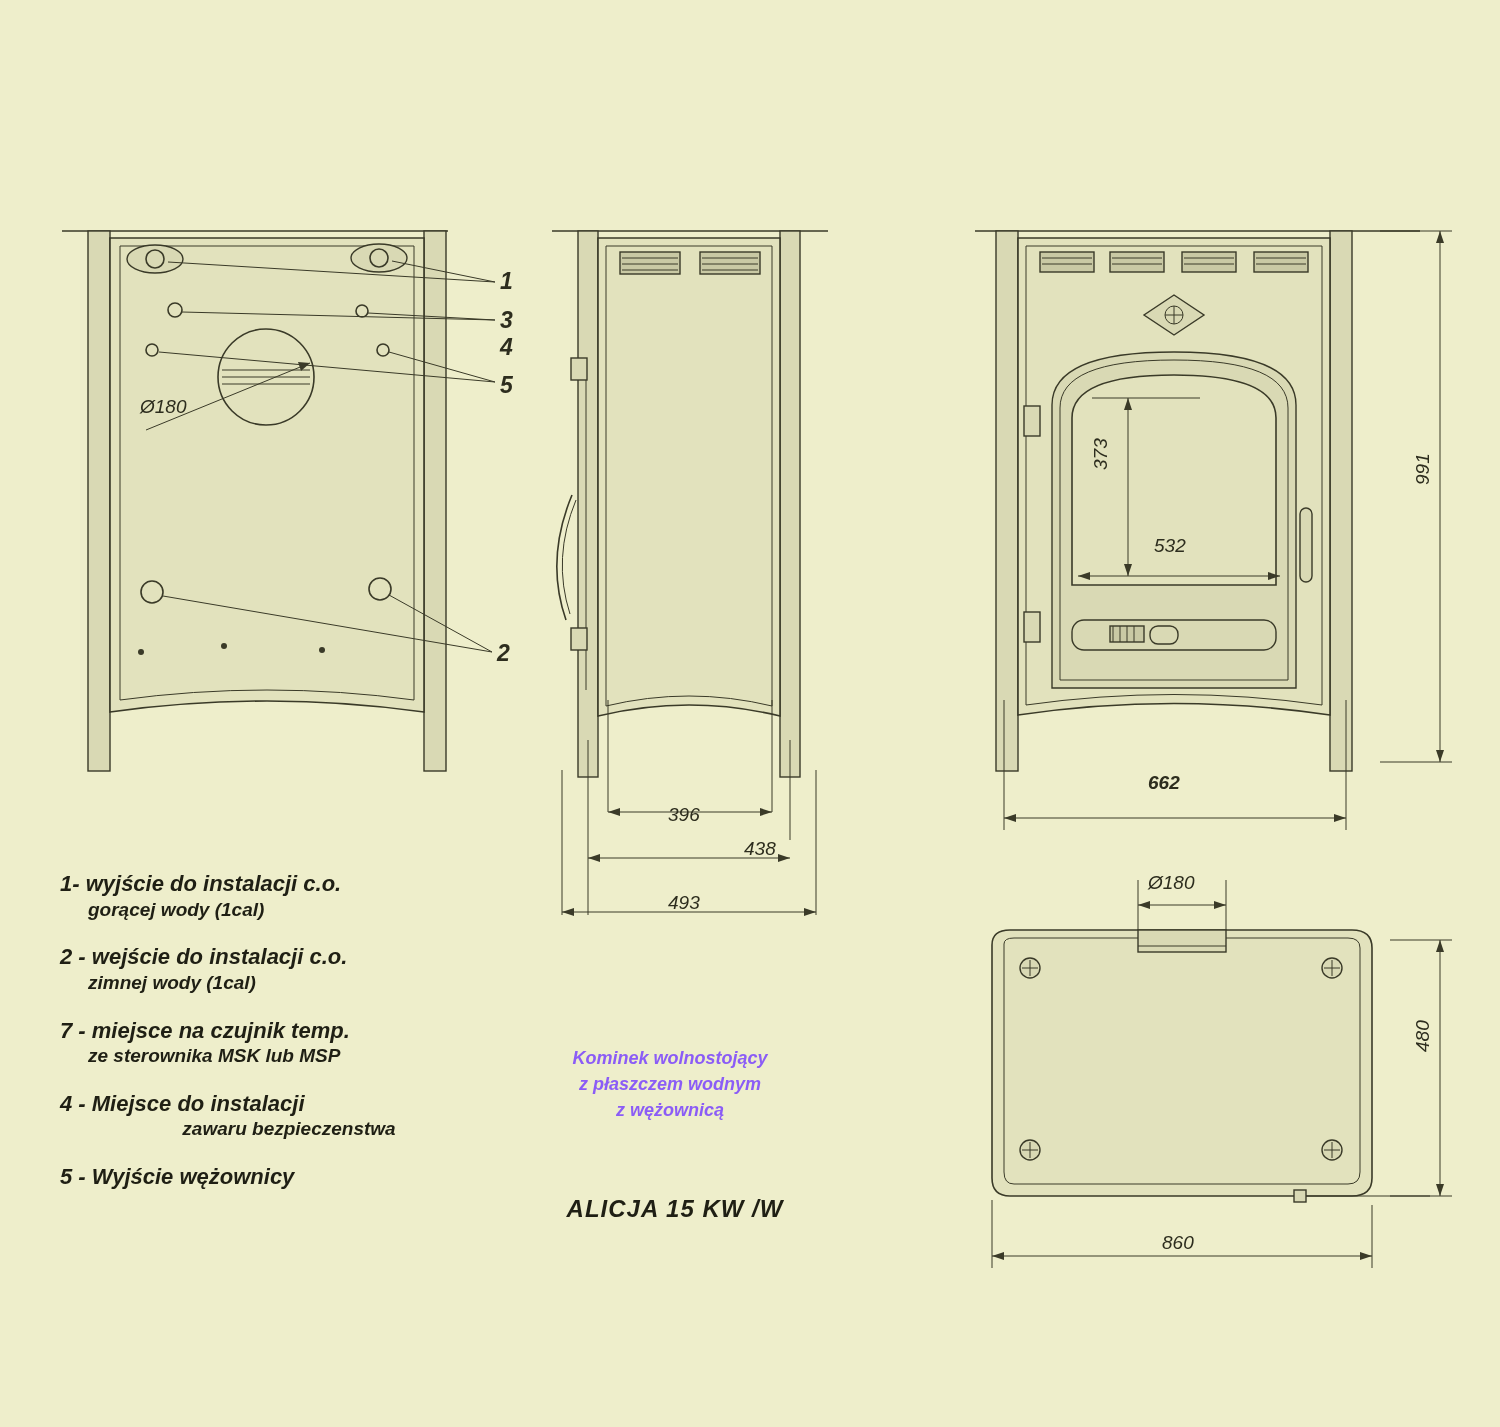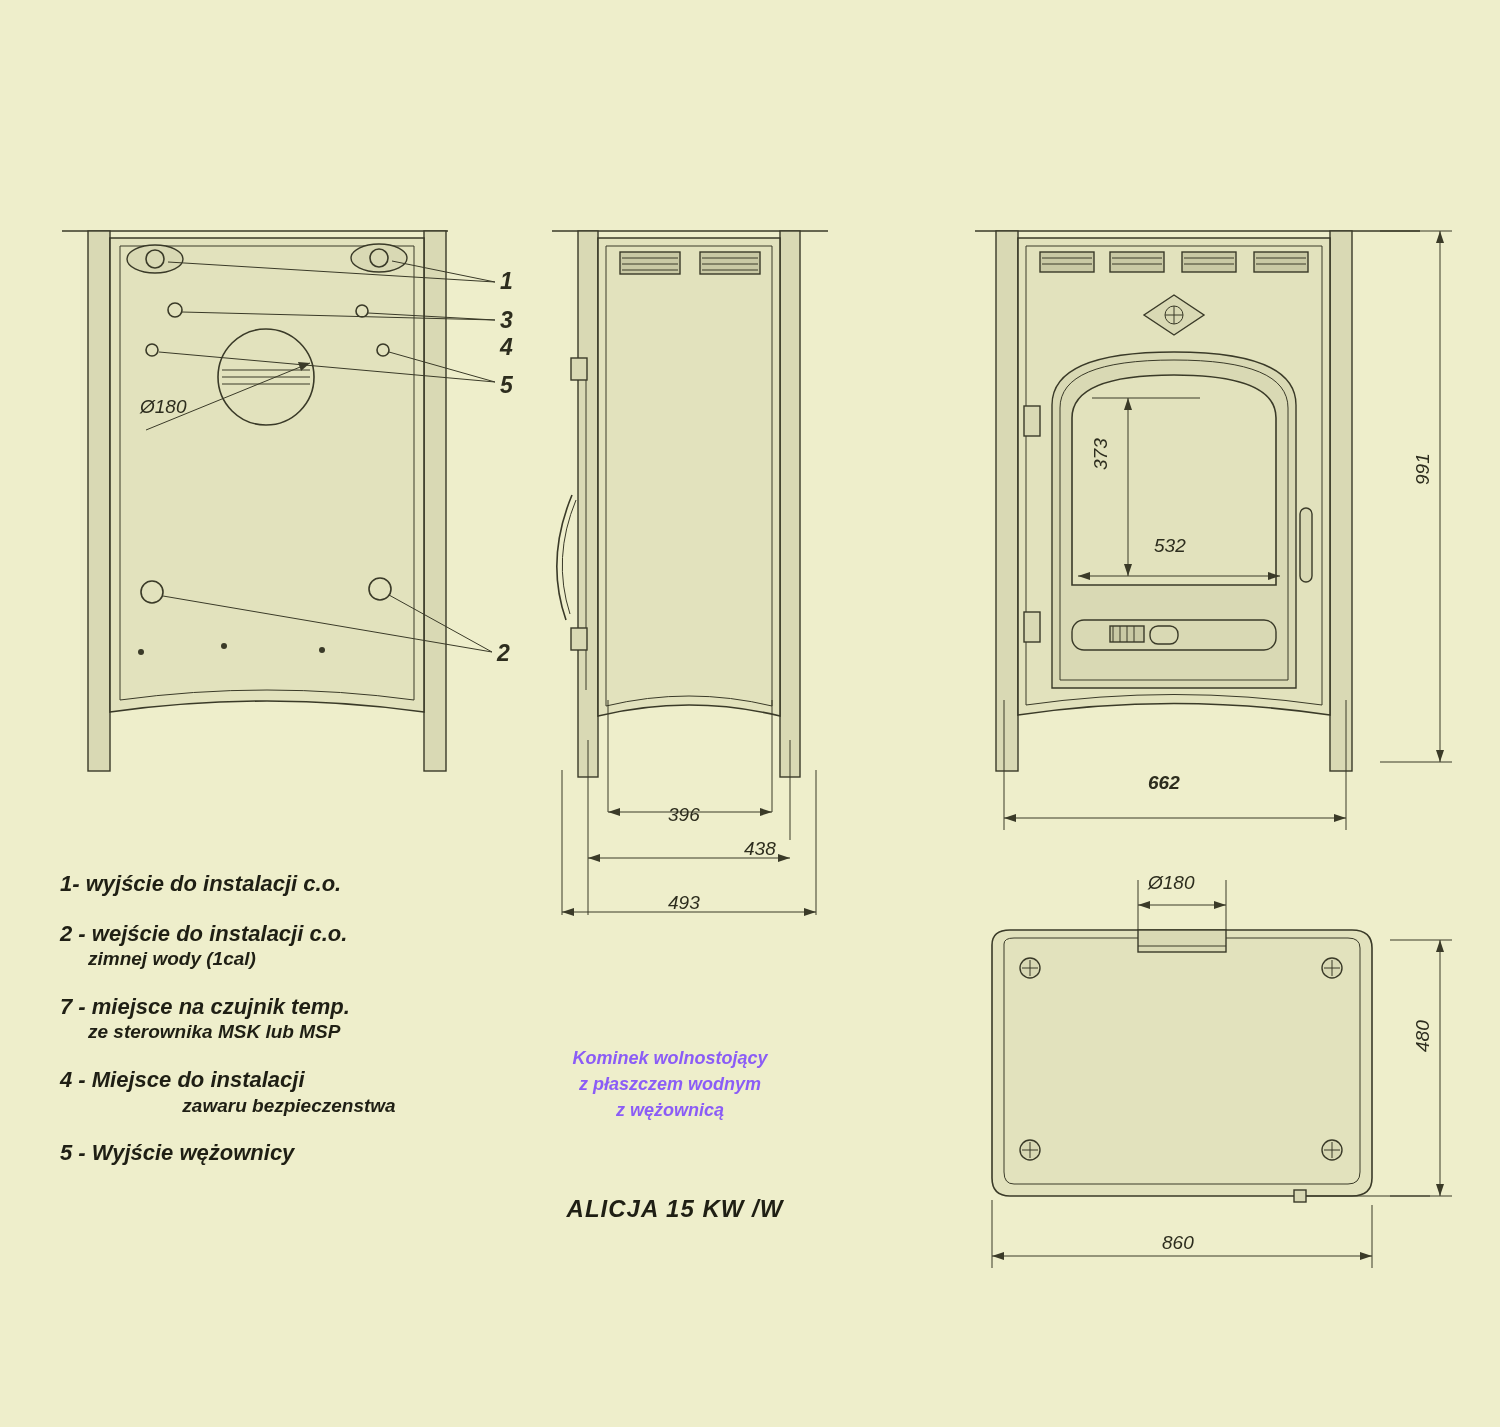--- a/index.html
+++ b/index.html
@@ -317,20 +317,21 @@
   <div class="dim" style="left:1148px; top:772px;font-weight:bold;">662</div>
   <div class="dim" style="left:1412px; top:485px; transform:rotate(-90deg); transform-origin:left top;">991</div>
 
   <div class="dim" style="left:1148px; top:872px;">Ø180</div>
   <div class="dim" style="left:1412px; top:1052px; transform:rotate(-90deg); transform-origin:left top;">480</div>
   <div class="dim" style="left:1162px; top:1232px;">860</div>
 
   <div class="legend">
     <div class="legend-item">
       <div class="legend-line1">1- wyjście do instalacji c.o.</div>
+      <div class="legend-line2" style="padding-left:28px;">gorącej wody (1cal)</div>
     </div>
     <div class="legend-item">
       <div class="legend-line1">2 - wejście do instalacji c.o.</div>
       <div class="legend-line2" style="padding-left:28px;">zimnej wody (1cal)</div>
     </div>
     <div class="legend-item">
       <div class="legend-line1">7 - miejsce na czujnik temp.</div>
       <div class="legend-line2" style="padding-left:28px;">ze sterownika MSK lub MSP</div>
     </div>
     <div class="legend-item">

